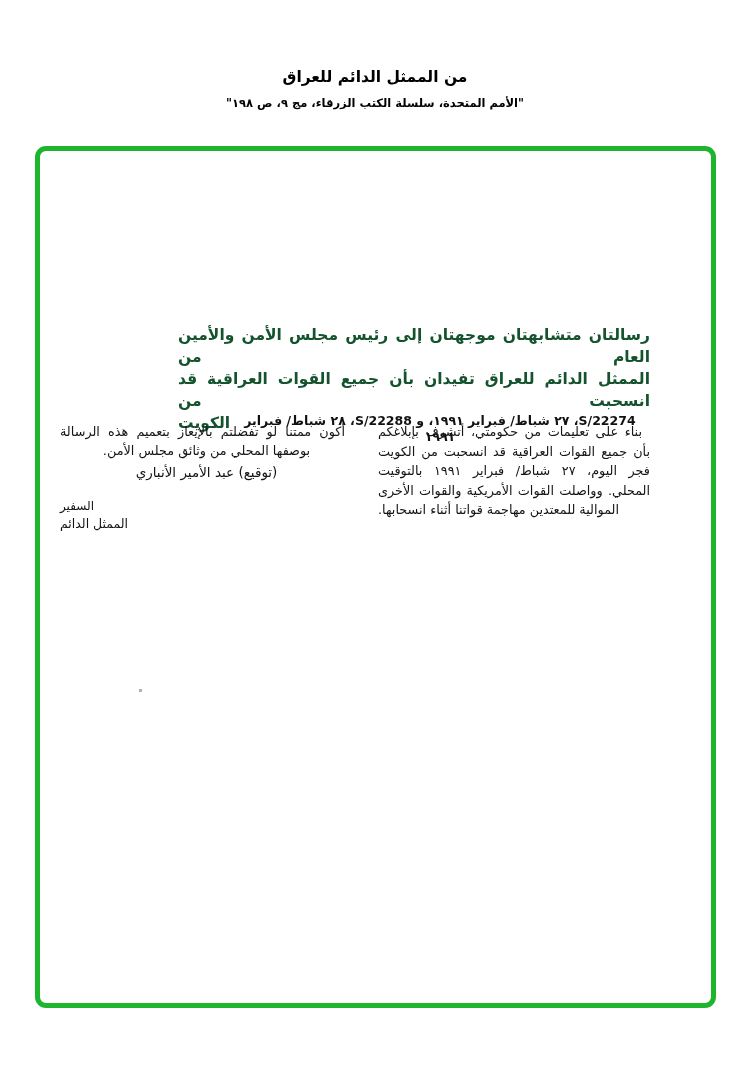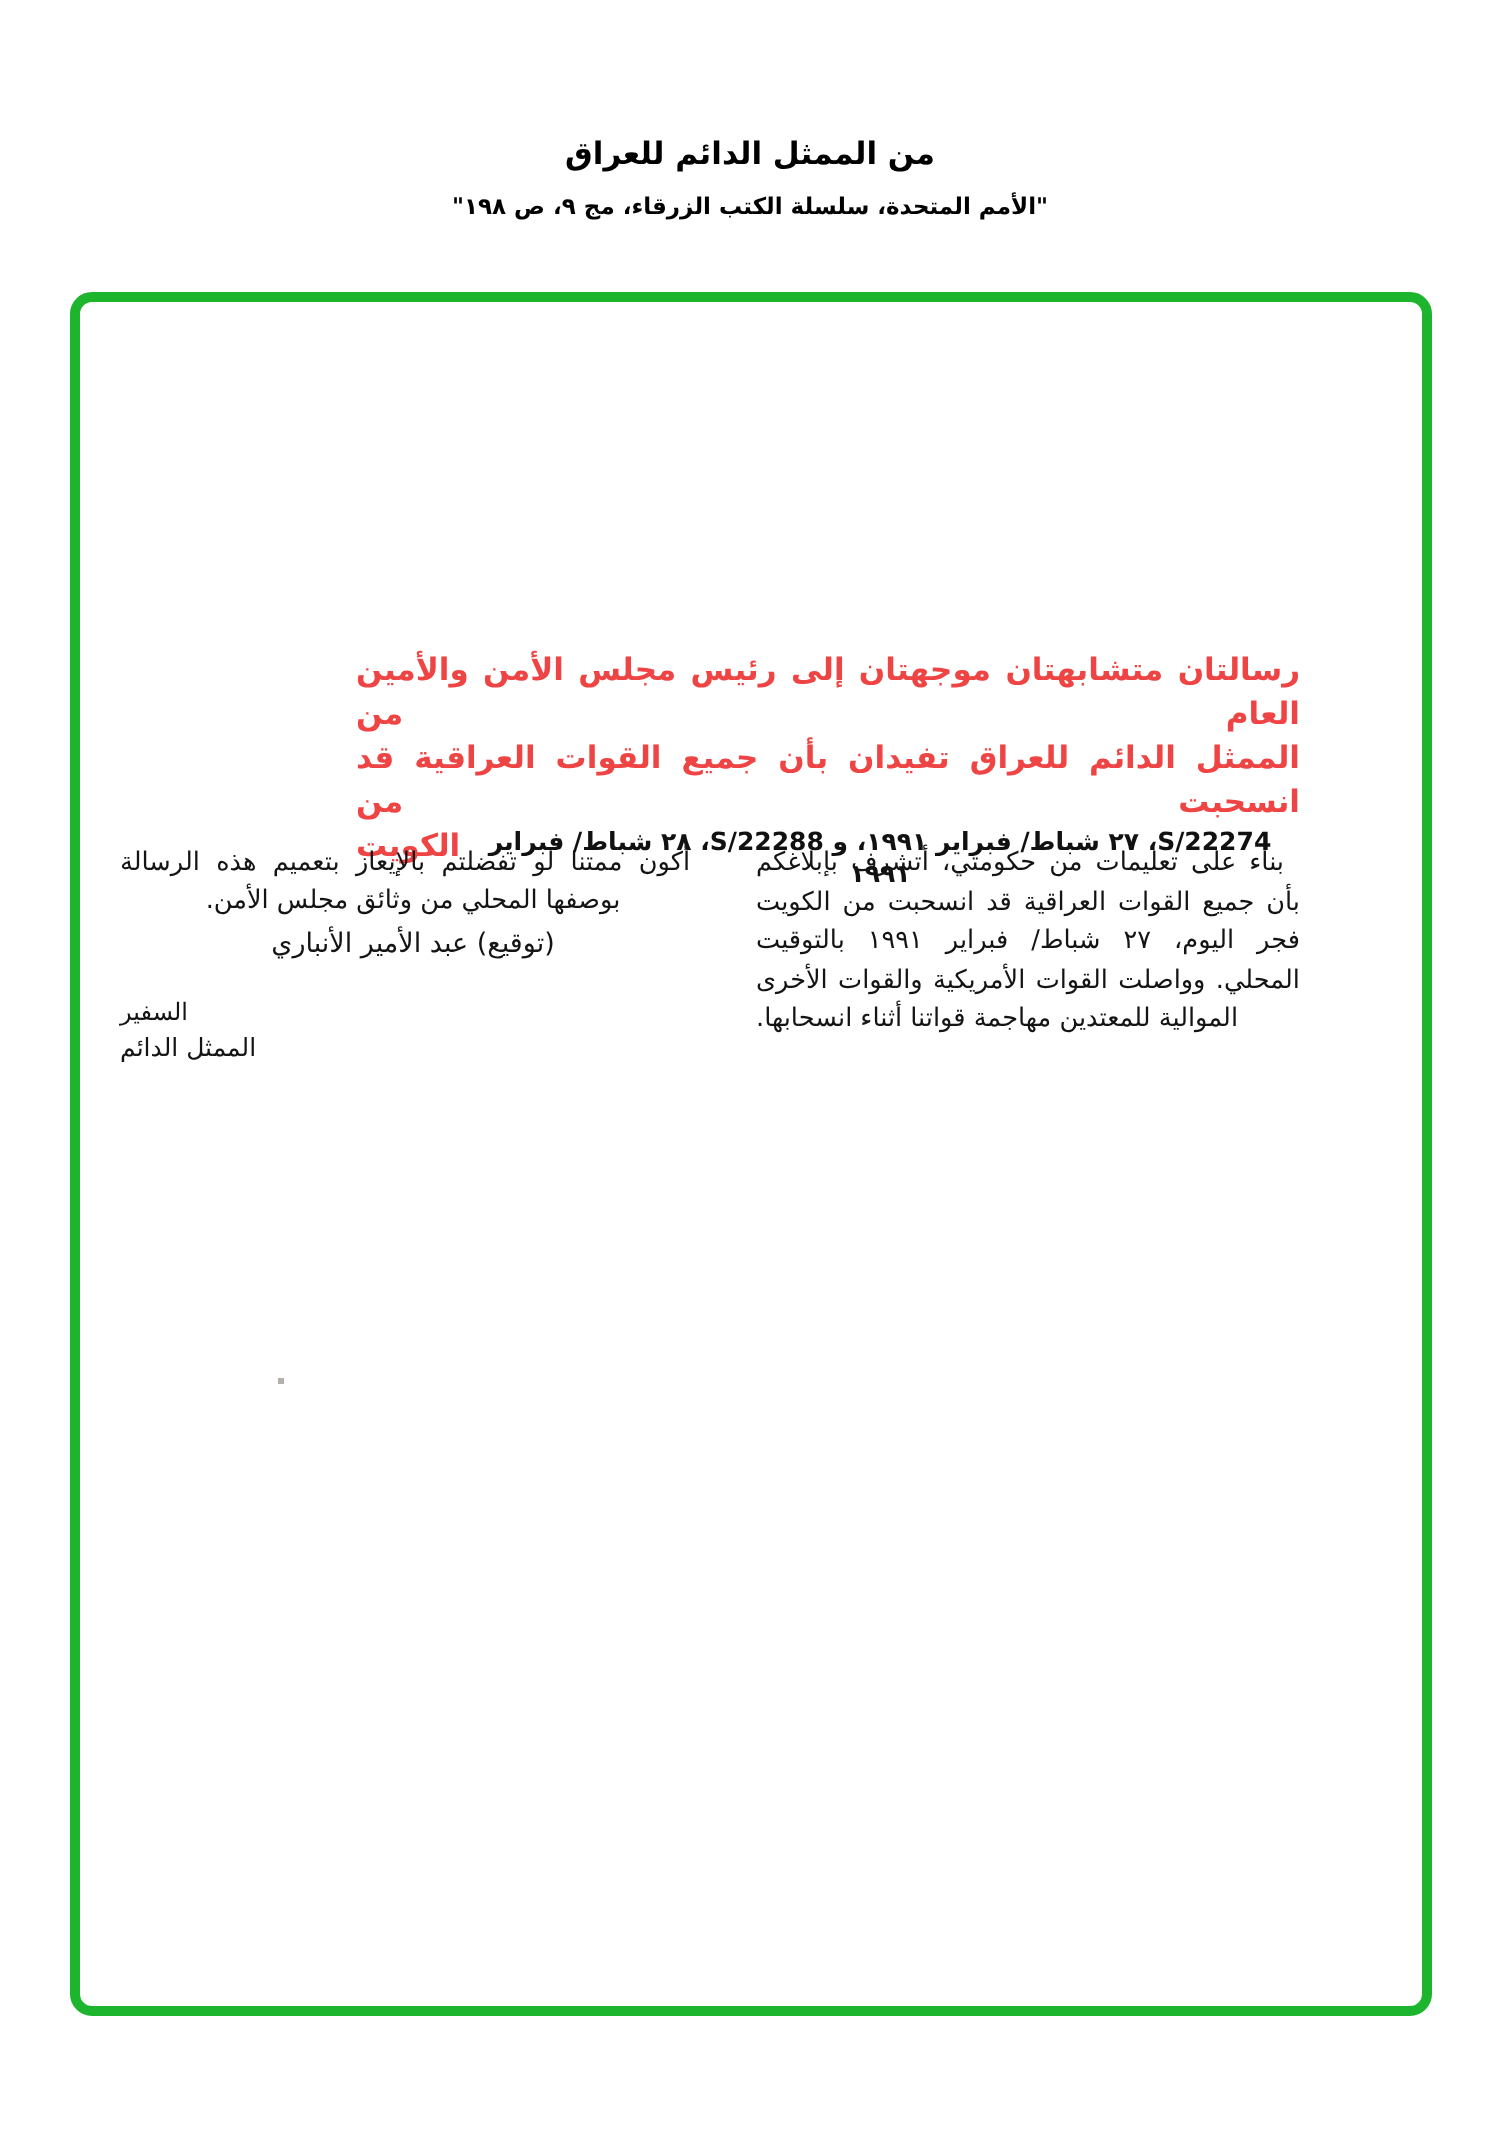--- a/index.html
+++ b/index.html
@@ -60,21 +60,21 @@
 
   
   .doc-heading {
     position: absolute;
     top: 173px;
     right: 61px;
     width: 472px;
     font-size: 15.5px;
     font-weight: bold;
     line-height: 22px;
-    color: #ef4444;
+    color: #14532d;
   }
   .h-line.j {
     text-align: justify;
     text-align-last: justify;
   }
   .h-line.last {
     text-align: left;
   }
 
   

